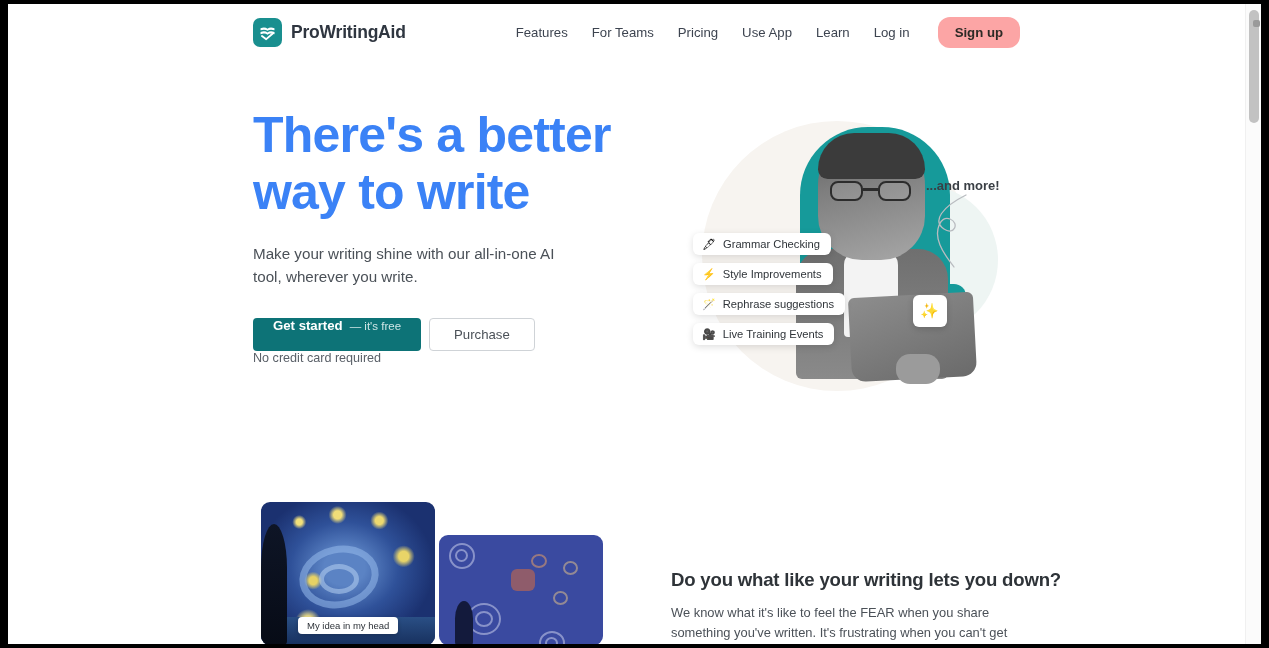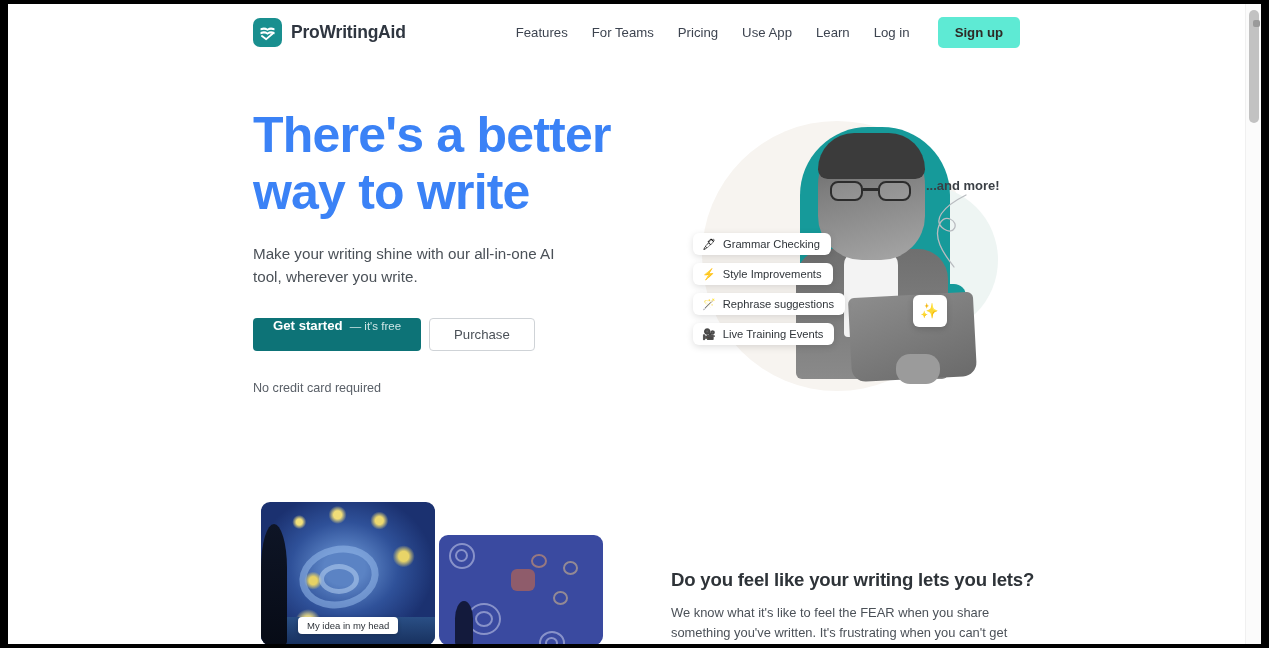--- a/index.html
+++ b/index.html
@@ -105,26 +105,26 @@
     font-size: 13.2px;
     color: #3d4450;
     text-decoration: none;
     padding: 0 12px;
     line-height: 30px;
     white-space: nowrap;
     cursor: pointer;
   }
   #signup-button {
     margin-left: 16px;
-    background: #5eead4;
+    background: #fca5a5;
     color: #2e2a26;
     font-size: 13.2px;
     font-weight: bold;
     border: none;
-    border-radius: 5px;
+    border-radius: 12px;
     padding: 8px 17px;
     cursor: pointer;
     font-family: "Liberation Sans", sans-serif;
     white-space: nowrap;
   }
 
   
   #hero-copy {
     position: absolute;
     left: 245px; top: 103px;
@@ -179,21 +179,20 @@
     border-radius: 4px;
     height: 33px;
     padding: 0 24px;
     color: #4b5158;
     font-size: 13.2px;
     cursor: pointer;
     font-family: "Liberation Sans", sans-serif;
     white-space: nowrap;
   }
   #no-credit-note {
-    margin-top: 30px;
     font-size: 12.6px;
     color: #5a6068;
   }
 
   
   #hero-art {
     position: absolute;
     left: 660px; top: 95px;
     width: 360px;
     height: 300px;
@@ -573,21 +572,21 @@
           <span class="blue-doodle" style="left:92px;  top:19px; width:16px; height:14px; border-color:rgba(214,152,106,0.6);"></span>
           <span class="blue-doodle" style="left:124px; top:26px; width:15px; height:14px; border-color:rgba(206,180,140,0.6);"></span>
           <span class="blue-doodle" style="left:114px; top:56px; width:15px; height:14px; border-color:rgba(206,180,140,0.6);"></span>
           <span id="blue-blob"></span>
           <span id="blue-cypress"></span>
         </div>
         <div id="idea-caption">My idea in my head</div>
       </div>
 
       <div id="lower-copy">
-        <h2 id="lower-title">Do you feel like your writing lets you lets?</h2>
+        <h2 id="lower-title">Do you what like your writing lets you down?</h2>
         <p id="lower-body">We know what it's like to feel the FEAR when you share something you've written. It's frustrating when you can't get your writing to do your ideas justice.</p>
       </div>
 
     </div>
 
     <div id="scrollbar-track">
       <div id="scrollbar-thumb">
         <span id="scrollbar-grip"></span>
       </div>
     </div>

